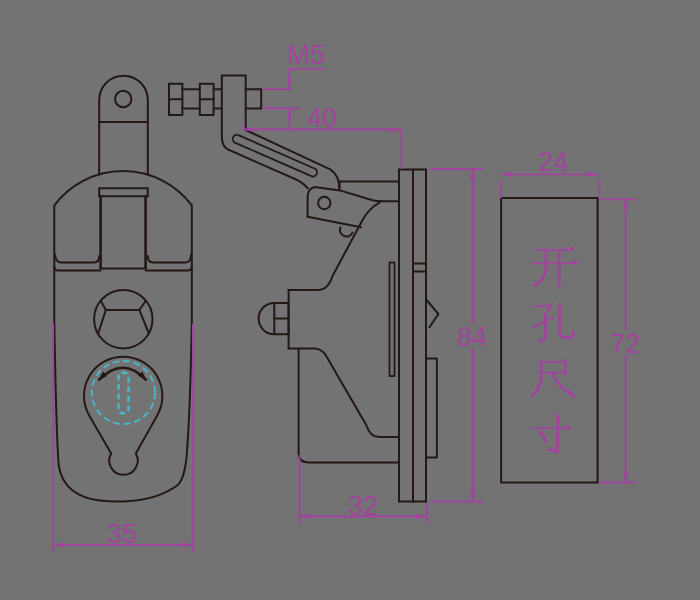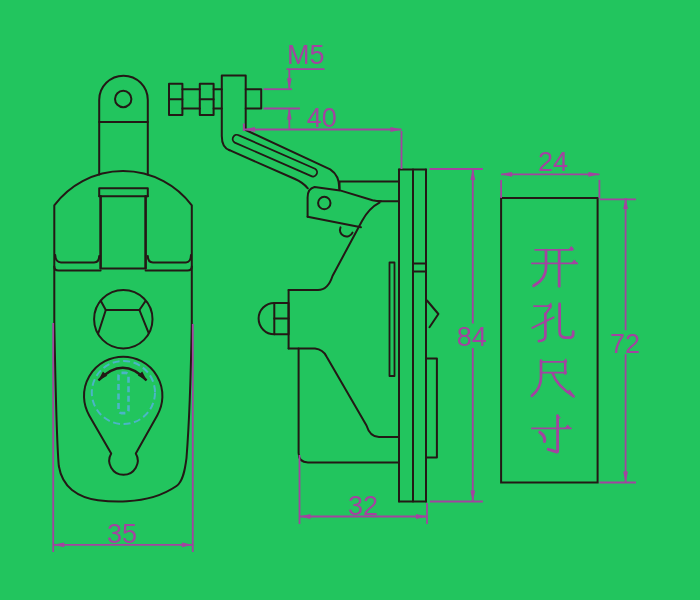--- a/index.html
+++ b/index.html
@@ -1,16 +1,16 @@
 <!DOCTYPE html>
 <html><head>
 <meta charset="utf-8">
 <style>
   html,body{margin:0;padding:0;background:#ffffff;}
-  #stage{width:700px;height:600px;position:relative;background:#22c55e;overflow:hidden;}
+  #stage{width:700px;height:600px;position:relative;background:#737373;overflow:hidden;}
   svg{position:absolute;left:0;top:0;}
   text{font-family:"Liberation Sans", sans-serif;fill:#a343a0;}
 </style>
 </head>
 <body>
 <div id="stage">
 <svg width="700" height="600" viewBox="0 0 700 600">
   <defs>
     <marker id="arr" viewBox="0 0 12 6" refX="11.5" refY="3" markerWidth="12" markerHeight="6" orient="auto-start-reverse" markerUnits="userSpaceOnUse">
       <path d="M11.5,3 L0.5,0.6 L0.5,5.4 Z" fill="#a343a0"></path>

